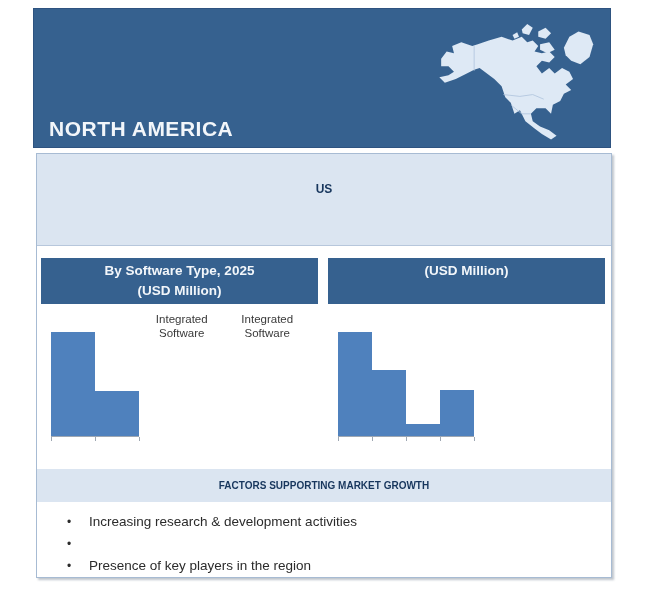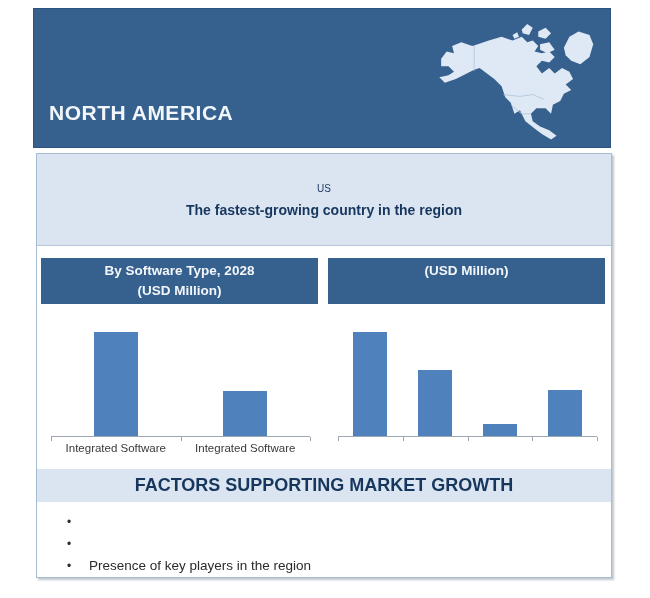--- a/index.html
+++ b/index.html
@@ -3,57 +3,57 @@
 <meta charset="utf-8">
 <style>
   html,body{margin:0;padding:0;background:#fff;}
   body{width:650px;height:598px;font-family:"Liberation Sans","DejaVu Sans",sans-serif;position:relative;overflow:hidden;}
 
   .canvas{position:absolute;inset:0;}
 
   
   .header{position:absolute;left:33px;top:8px;width:578px;height:140px;
           background:var(--header_blue);border:1px solid #2E5380;box-sizing:border-box;}
-  .header-title{position:absolute;left:15px;bottom:22px;color:#F2F6FA;font-size:21px;
+  .header-title{position:absolute;left:15px;bottom:6px;color:#F2F6FA;font-size:21px;
                 font-weight:bold;letter-spacing:.5px;}
   .map{position:absolute;right:4px;top:5px;width:174px;height:130px;}
 
   
   .container{position:absolute;left:36px;top:153px;width:576px;height:425px;
              background:#fff;border:1px solid var(--box_border);box-sizing:border-box;
              box-shadow:2px 2px 2px rgba(115,128,145,.45);
              display:flex;flex-direction:column;}
 
   .us-band{height:92px;background:var(--band_blue);border-bottom:1px solid #B7C7DC;
            text-align:center;box-sizing:border-box;padding-top:25px;color:var(--navy_text);}
-  .us-band .country{font-size:10px;font-weight:normal;line-height:20px;}
+  .us-band .country{font-size:12px;font-weight:bold;line-height:20px;}
   .us-band .subtitle{font-size:14px;font-weight:bold;line-height:23px;}
 
   .spacer{height:12px;}
 
   .panels{flex:1;display:flex;}
   .panel{width:50%;display:flex;flex-direction:column;box-sizing:border-box;}
   .title-bar{height:46px;margin:0 6px 0 4px;background:var(--header_blue);
              color:#F2F6FA;text-align:center;font-size:13.5px;font-weight:bold;
              line-height:20px;padding-top:3px;box-sizing:border-box;}
 
-  .chart{margin:4px 14px;flex:1;display:flex;flex-direction:column;}
+  .chart{margin:4px 14px;flex:1;display:flex;flex-direction:row;}
   .plot{position:relative;display:flex;align-items:flex-end;height:129px;
         border-bottom:1px solid var(--axis_gray);box-sizing:border-box;}
   .col{flex:1;display:flex;justify-content:center;}
   .bar{background:var(--bar_blue);}
   [data-chart="0"] .bar{width:44px;}
   [data-chart="1"] .bar{width:34px;}
   .tick{position:absolute;bottom:-5px;width:1px;height:4px;background:var(--axis_gray);}
   .cats{display:flex;padding-top:4px;}
   .cat{flex:1;text-align:center;font-size:11.5px;line-height:14px;color:#3A3A3A;}
 
   
   .factors-title{height:33px;background:var(--band_blue);text-align:center;
-                 color:var(--navy_text);font-size:18px;font-weight:bold;
+                 color:var(--navy_text);font-size:10px;font-weight:bold;
                  line-height:33px;}
   .bullets{flex:0 0 auto;padding:9px 20px 0 30px;}
   .bullet-row{display:flex;font-size:13.5px;color:#2B2B2B;line-height:22px;}
   .dot{width:22px;color:#2B2B2B;font-size:12px;}
 </style>
 </head>
 <body>
 
 <div class="canvas">
 
@@ -82,30 +82,29 @@
         <path d="M78,87 L96,89 L110,87 L122,92"></path>
         <path d="M87,99 L98,108 L108,108"></path>
       </g>
     </svg>
   </div>
 
   <div class="container">
 
     <div class="us-band">
       <div class="country">US</div>
-      <div class="subtitle">The fastest-growing country in the region</div>
     </div>
 
     <div class="spacer"></div>
 
     <div class="panels">
 
       <div class="panel">
         <div class="title-bar">
-          <div>By Software Type, 2028</div>
+          <div>By Software Type, 2025</div>
           <div>(USD Million)</div>
         </div>
         <div class="chart" data-chart="0">
           <div class="plot">
               <div class="col">
                 <div class="bar" style="height: 104px;"></div>
               </div>
               <div class="col">
                 <div class="bar" style="height: 45px;"></div>
               </div>
@@ -146,20 +145,21 @@
             </div>
         </div>
       </div>
 
     </div>
 
     <div class="factors-title">FACTORS SUPPORTING MARKET GROWTH</div>
     <div class="bullets">
       <div class="bullet-row">
         <span class="dot">•</span>
+        <span>Increasing research &amp; development activities</span>
       </div>
       <div class="bullet-row">
         <span class="dot">•</span>
       </div>
       <div class="bullet-row">
         <span class="dot">•</span>
         <span>Presence of key players in the region</span>
       </div>
     </div>
 

